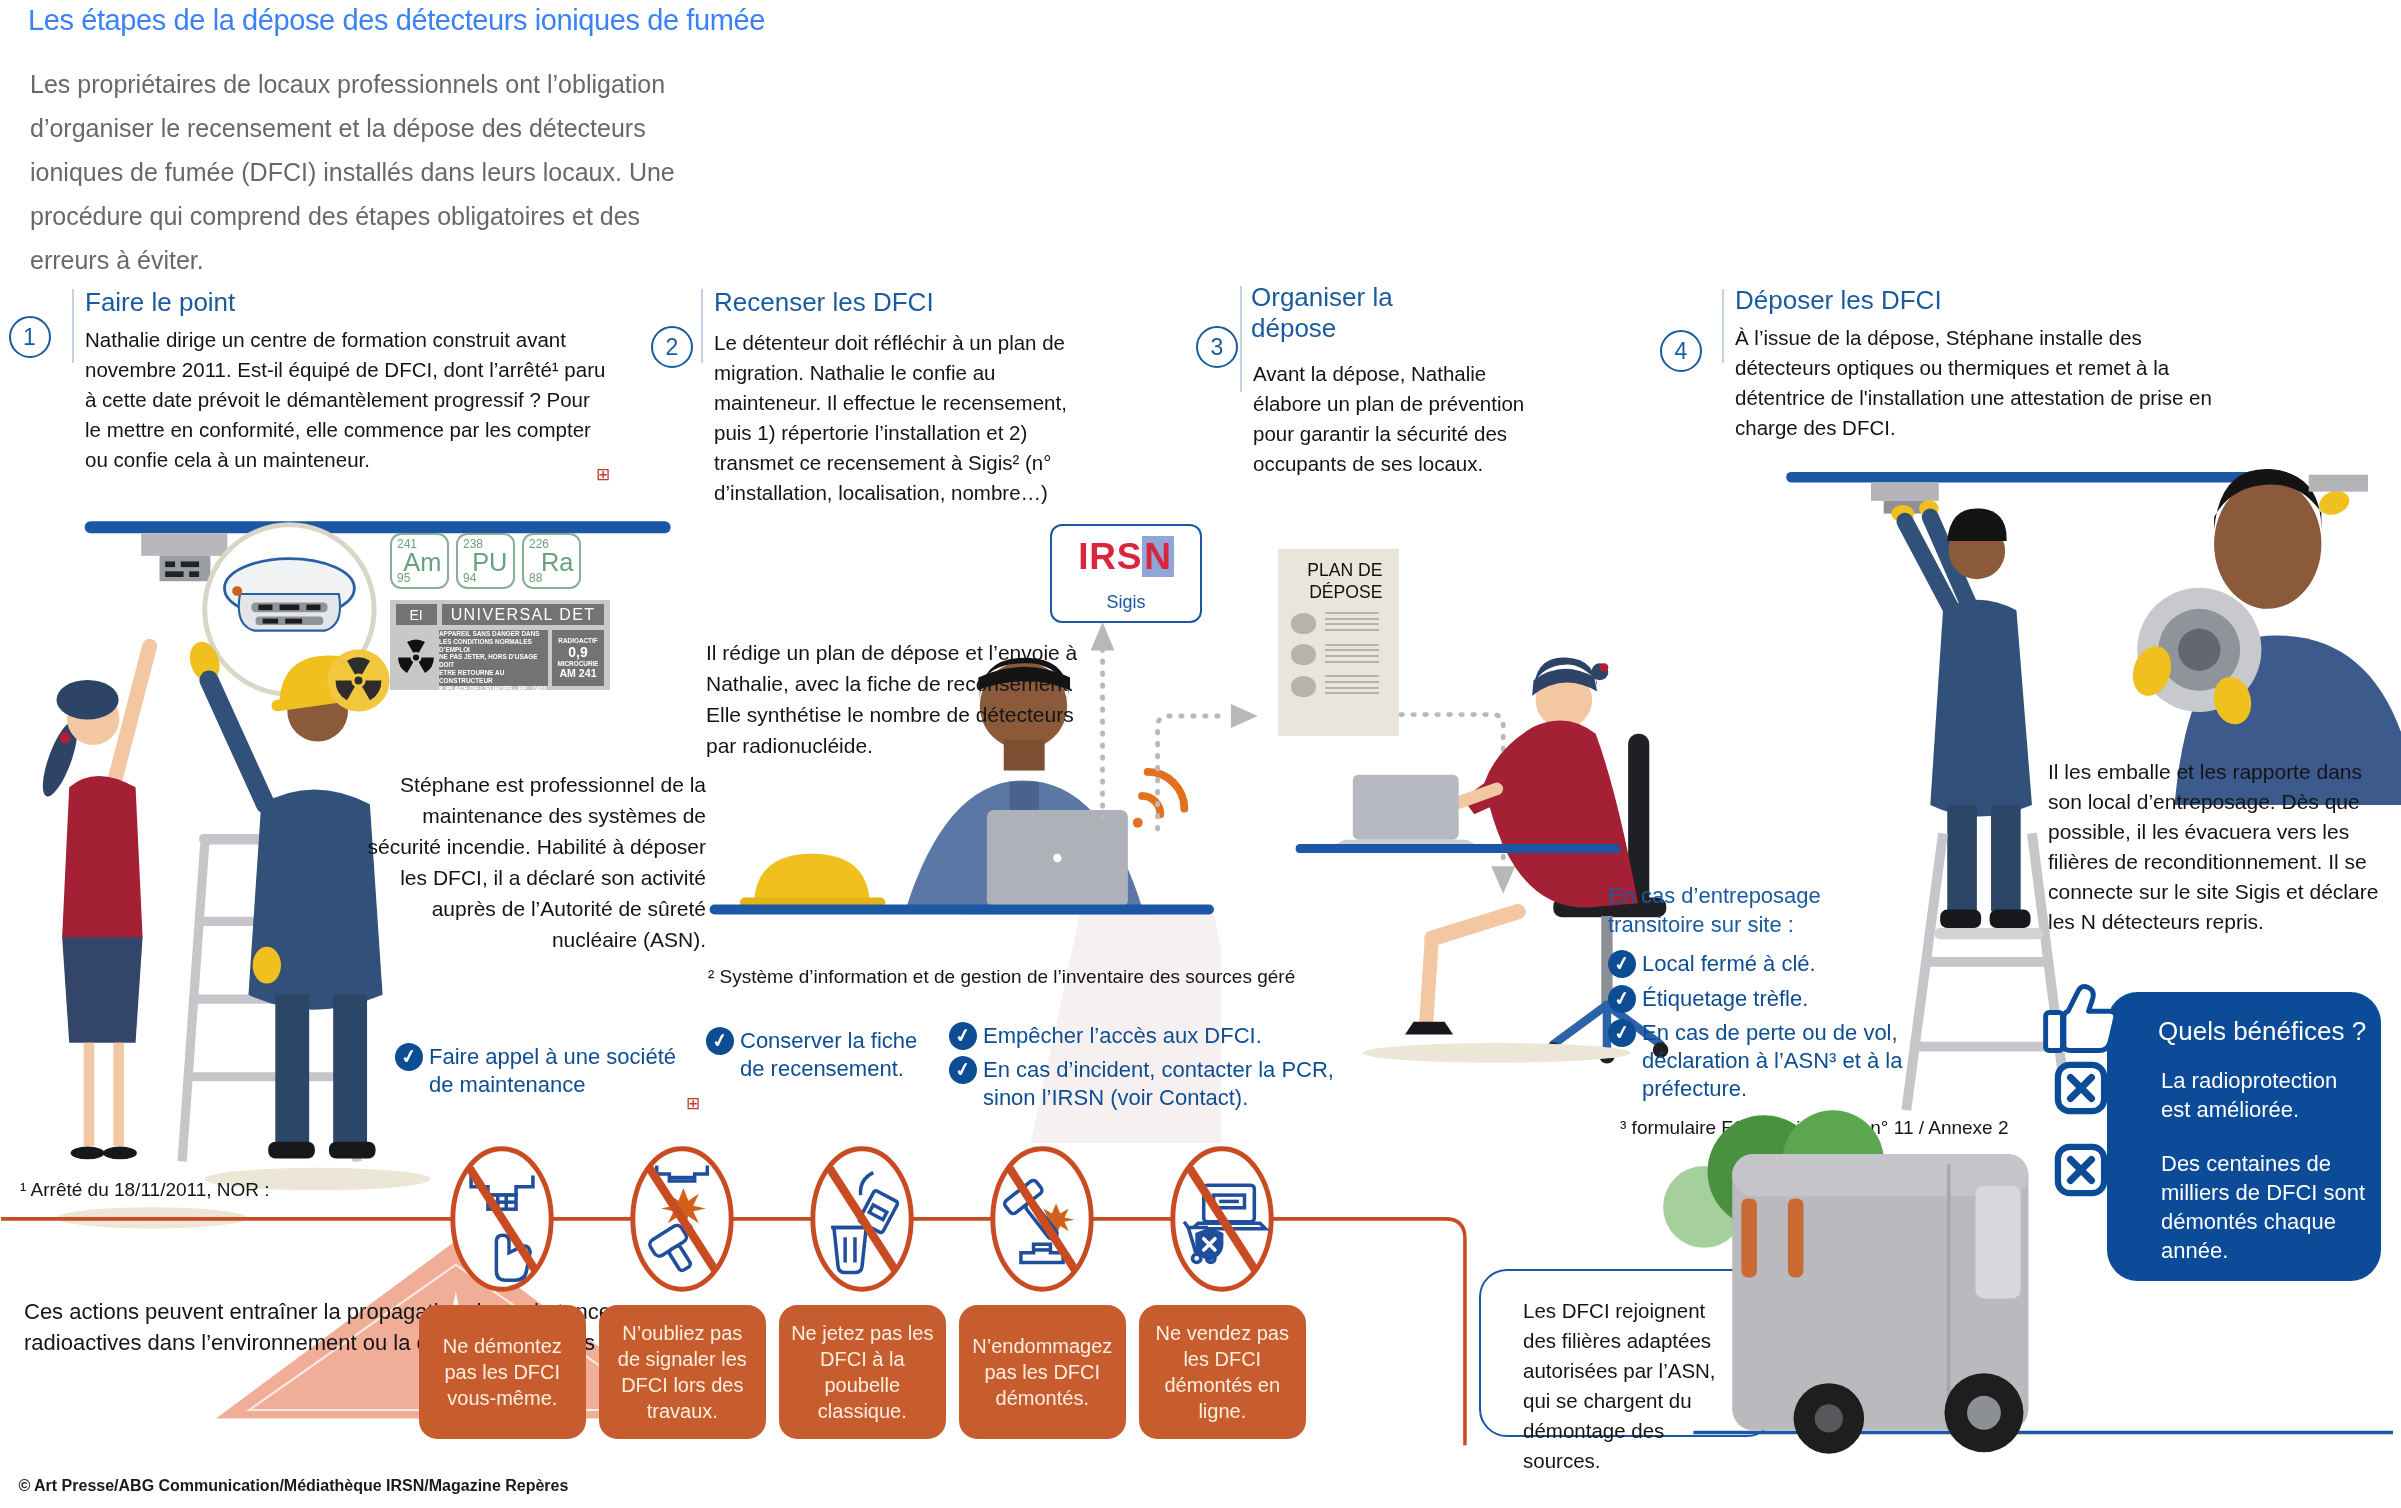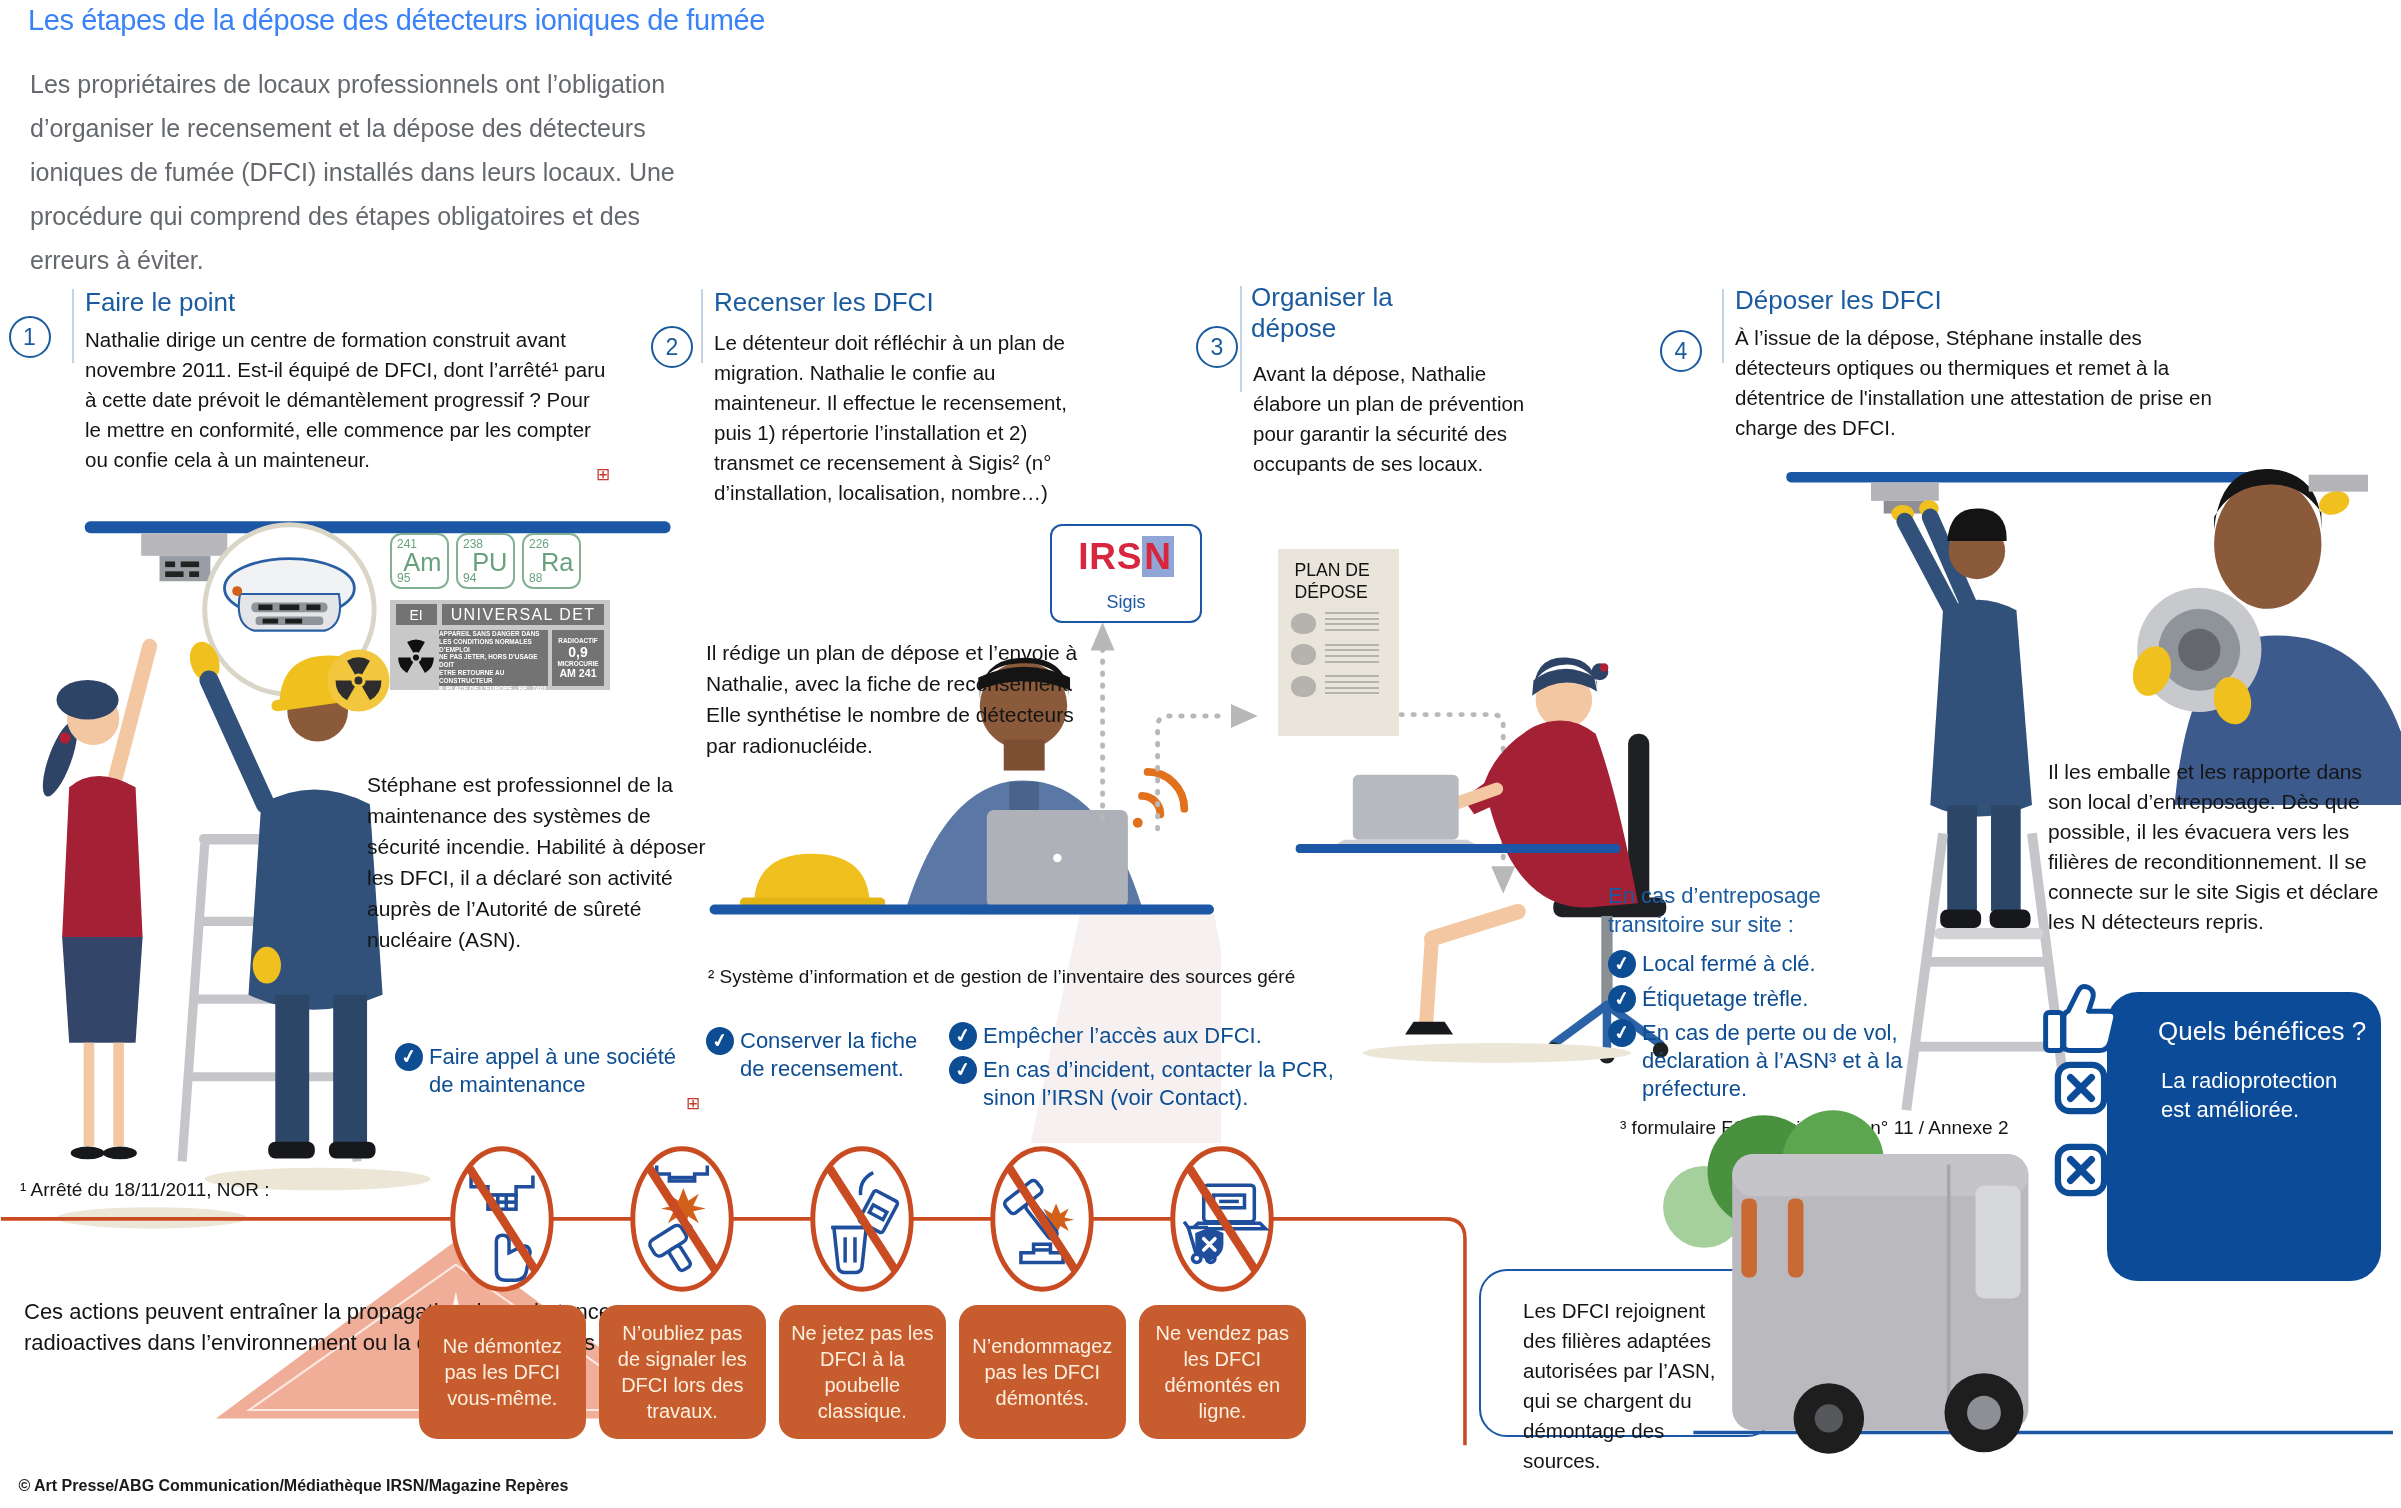--- a/index.html
+++ b/index.html
@@ -6,21 +6,21 @@
   #page{position:relative;width:2401px;height:1508px;background:#ffffff;
         font-family:"Liberation Sans",sans-serif;color:#151515;overflow:hidden}
   .abs{position:absolute}
   .title{font-size:29px;font-weight:normal;color:#3b82f6;letter-spacing:-0.4px}
   .intro{font-size:25px;line-height:44px;color:#65696d}
   .step-circle{width:38px;height:38px;border:2.8px solid #1a5a9e;border-radius:50%;
         color:#1a5a9e;font-size:23px;display:flex;align-items:center;justify-content:center}
   .vrule{width:2.1px;background:#c3d3e4}
   .step-title{font-size:26px;color:#1a5a9e;line-height:31px}
   .btext{font-size:20.5px;line-height:30px;color:#141414}
-  .centered{text-align:left}
+  .centered{text-align:right}
   .check-item{display:flex;gap:6px;color:#0d4d93;font-size:22px;line-height:28px}
   .check-ico{flex:0 0 auto;width:28px;height:28px;border-radius:50%;background:#0d4d93;color:#fff;
         font-size:19px;font-weight:bold;display:flex;align-items:center;justify-content:center;transform:rotate(-10deg)}
   .check-ico::before{content:"✓"}
   .fnote{font-size:19px;line-height:25.4px;color:#141414}
   .plusmark{font-size:17px;color:#c0392b}
   .plusmark::before{content:"⊞"}
   .blue-head{font-size:22px;line-height:29px;color:#1a5a9e}
   
   .tile{position:relative;width:59px;height:56px;border:2.8px solid #84b193;border-radius:11.3px;
@@ -403,20 +403,21 @@
       </div>
     </div>
   </div>
   <div class="abs fnote" style="left:1620px;top:1115px;width:416px">³ formulaire F1 du guide ASN n° 11 / Annexe 2</div>
 
   <div class="abs btext" style="left:2048px;top:757px;width:353px;font-size:21px;line-height:30px">Il les emballe et les rapporte dans son local d’entreposage. Dès que possible, il les évacuera vers les filières de reconditionnement. Il se connecte sur le site Sigis et déclare les N détecteurs repris.</div>
 
   <div class="benefits">
     <div class="bt">Quels bénéfices ?</div>
     <div class="bi" style="top:74px;width:198px">La radioprotection est améliorée.</div>
+    <div class="bi" style="top:157px;width:205px">Des centaines de milliers de DFCI sont démontés chaque année.</div>
   </div>
   <svg class="abs" style="left:2040px;top:976px" width="83" height="83" viewBox="0 0 118 118">
     <g fill="#ffffff" stroke="#0b4b97" stroke-width="7" stroke-linejoin="round">
       <rect x="8" y="52" width="24" height="54" rx="5"></rect>
       <path d="M34,100 L34,58 Q34,52 40,50 L54,22 Q58,12 68,16 Q78,20 75,32 L69,50 H98 Q110,50 107,62 L100,92 Q97,106 84,106 H44 Q34,106 34,100 Z"></path>
     </g>
   </svg>
   <svg class="abs" style="left:2053px;top:1060px" width="56" height="56" viewBox="0 0 80 80">
     <rect x="7" y="7" width="66" height="66" rx="17" fill="#fff" stroke="#0b4b97" stroke-width="9"></rect>
     <g stroke="#0b4b97" stroke-width="10" stroke-linecap="round">

